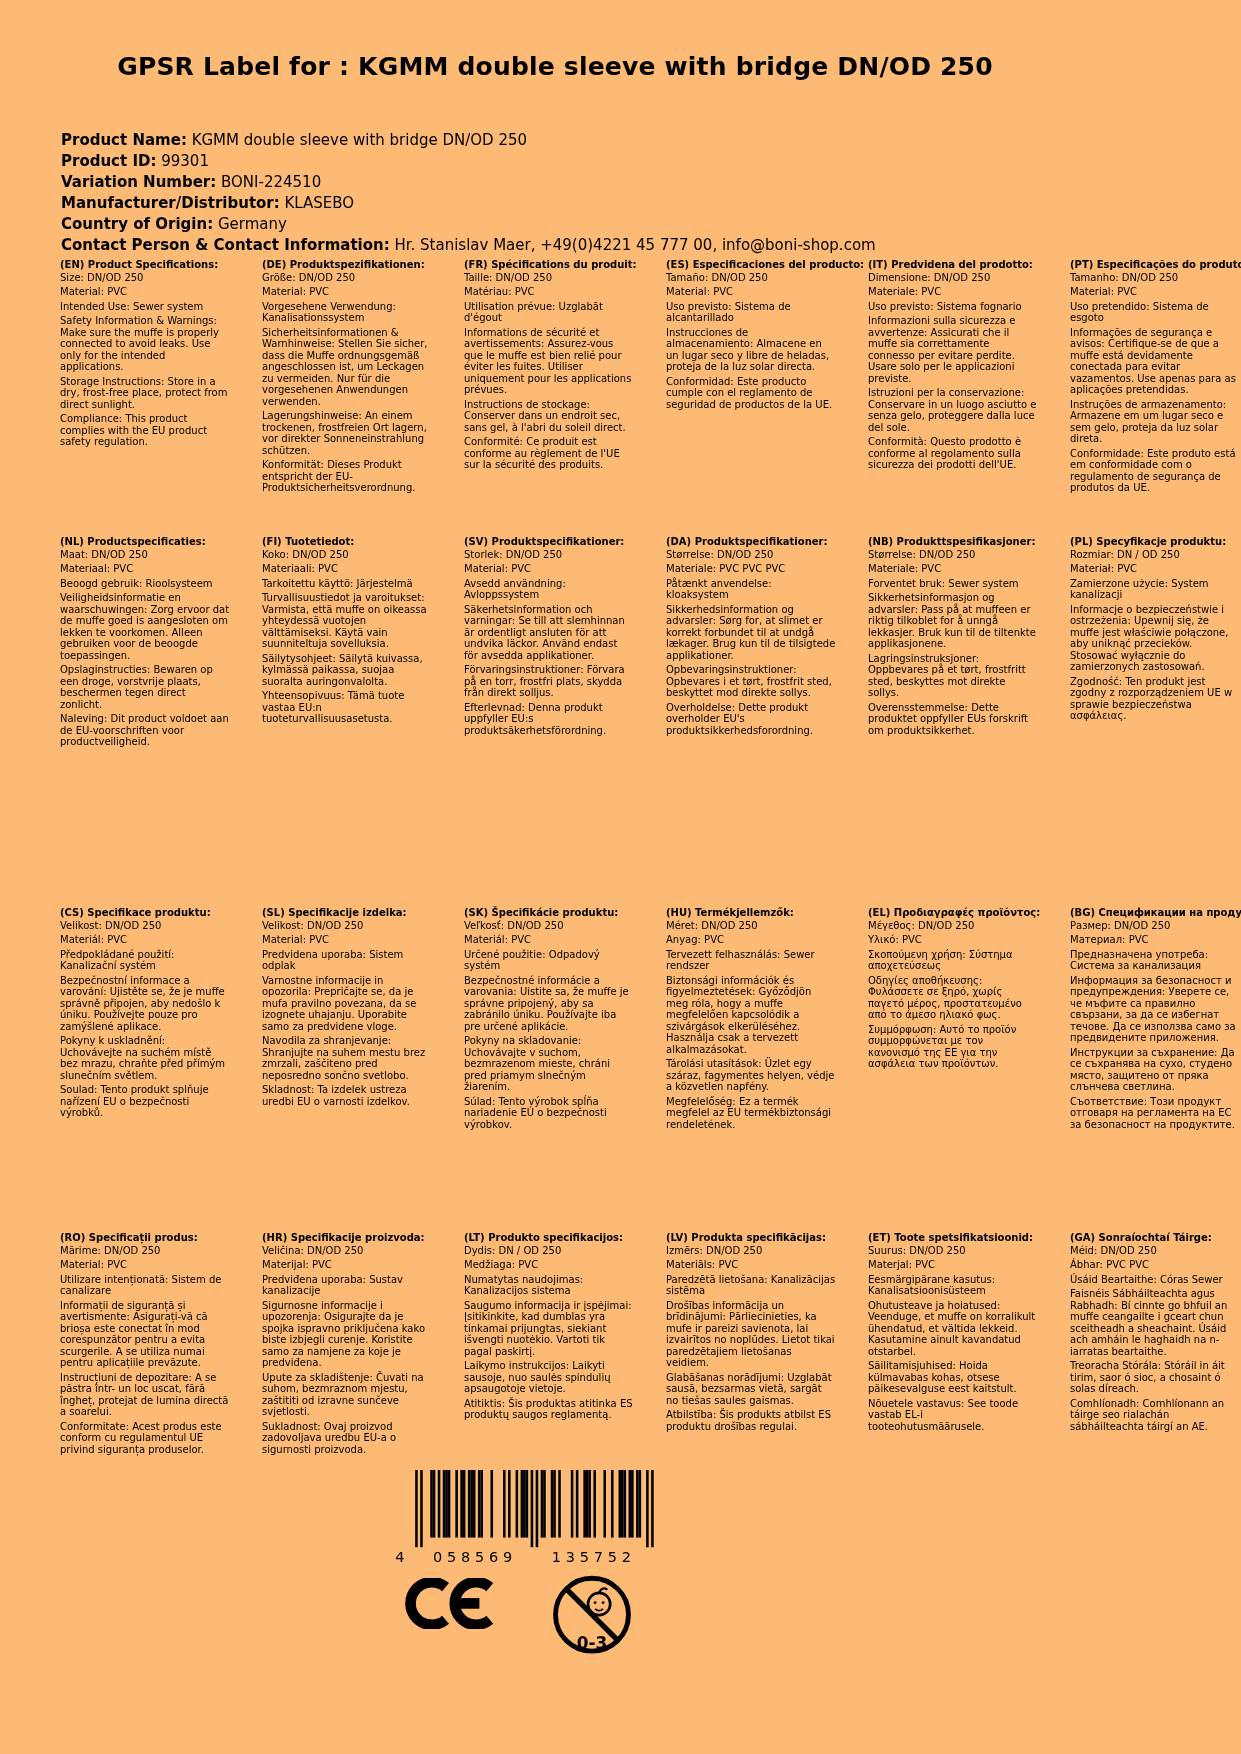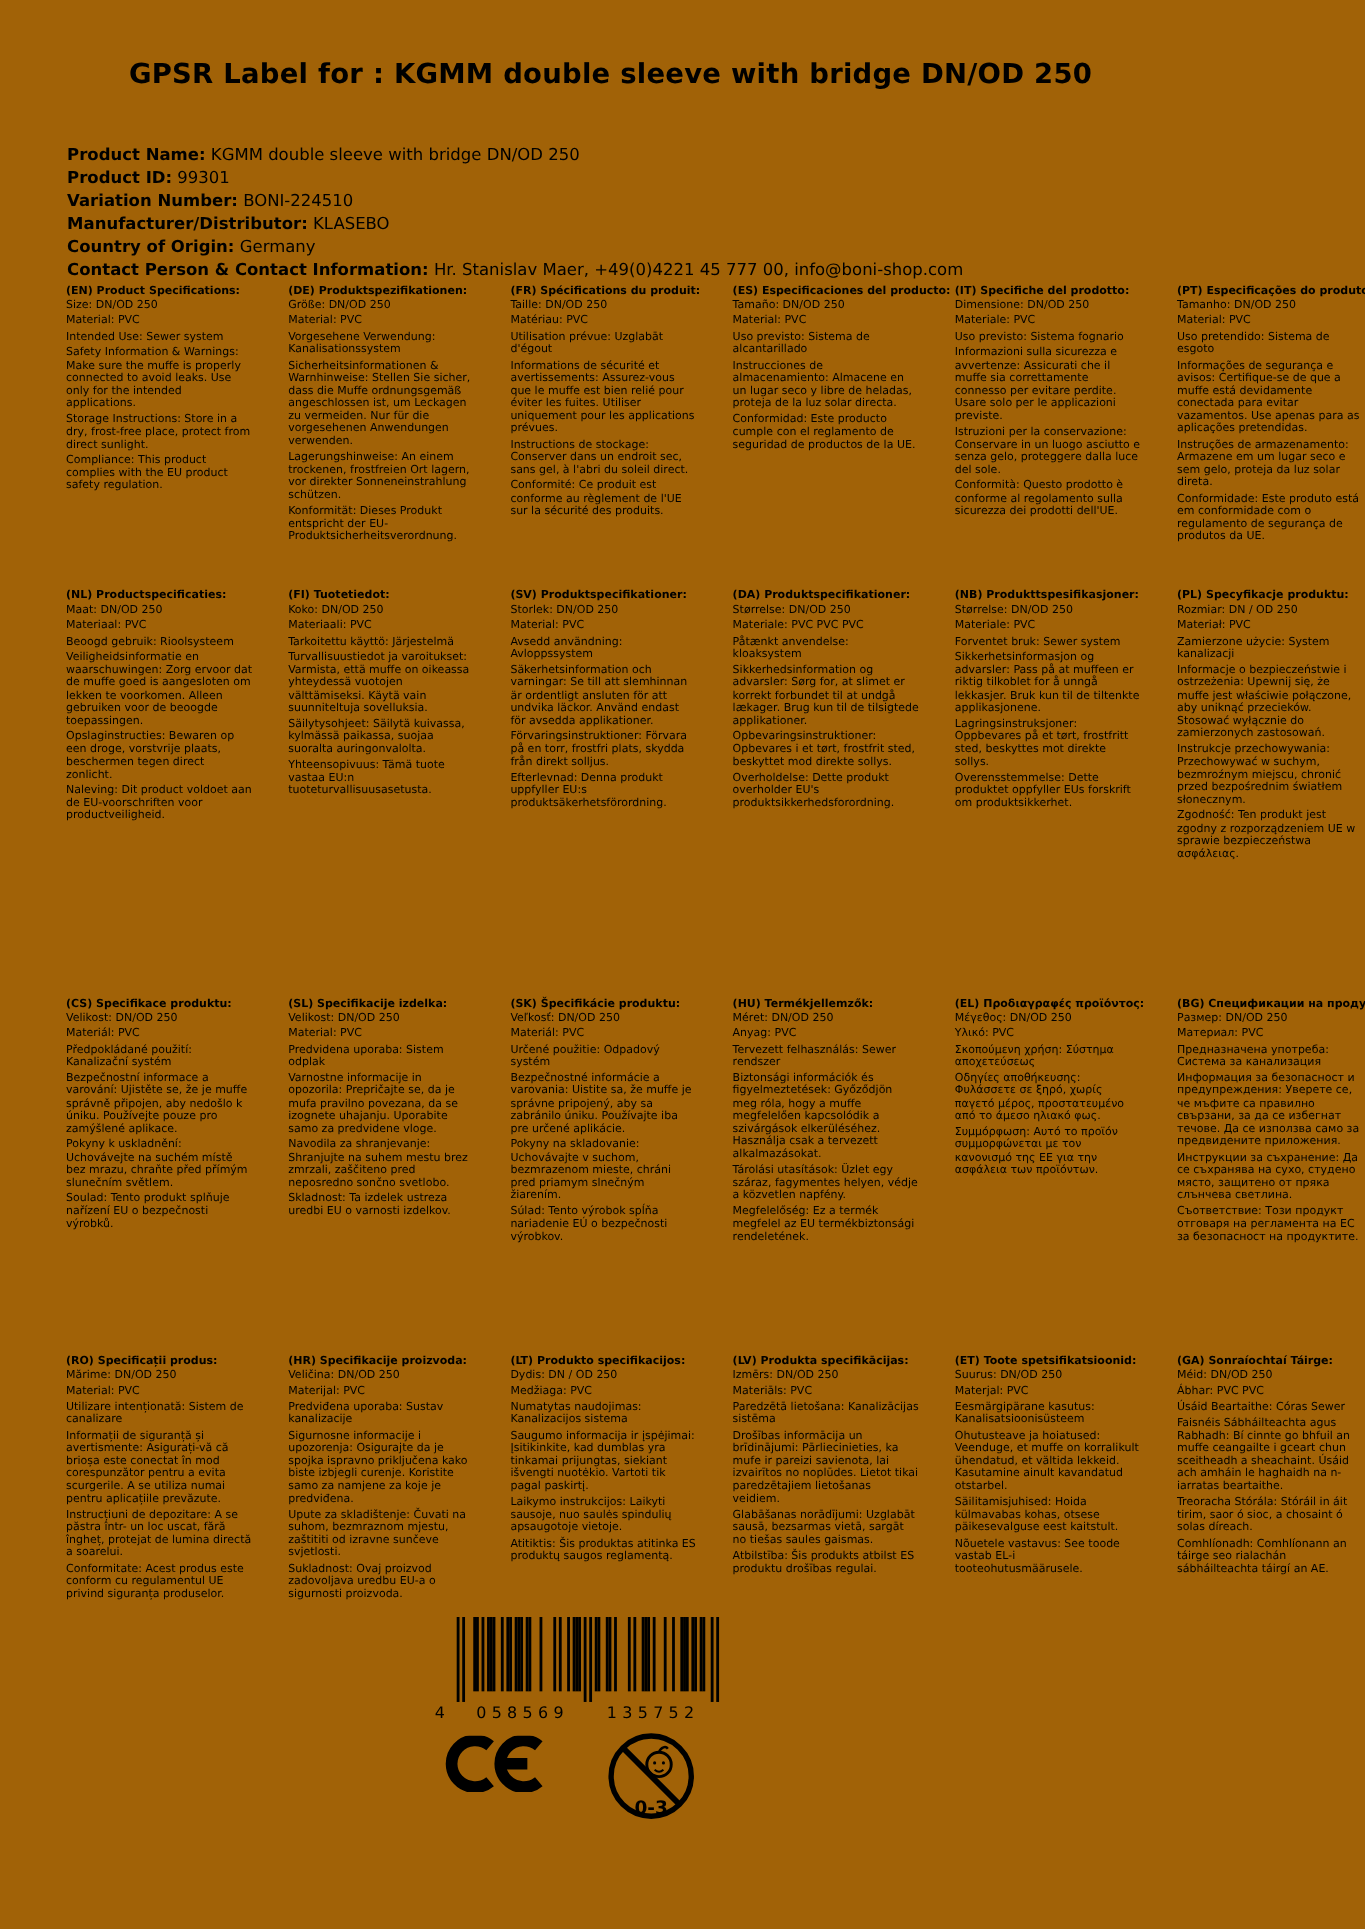--- a/index.html
+++ b/index.html
@@ -1,18 +1,18 @@
 <!DOCTYPE html>
 <html><head>
 <meta charset="utf-8">
 <style>
   * { margin:0; padding:0; box-sizing:border-box; }
   html,body { background:#ffffff; }
   .page {
-    position:relative; width:1241px; height:1754px; background:#a16207;
+    position:relative; width:1241px; height:1754px; background:#fdba74;
     font-family:"DejaVu Sans", sans-serif; color:#000; overflow:hidden;
   }
   .title {
     position:absolute; top:52px; left:0; width:1110px; text-align:center;
     font-size:25px; font-weight:bold; letter-spacing:0.2px;
   }
   .product-info { position:absolute; top:130px; left:61px; font-size:15px; line-height:21px; }
   .pi-label { font-weight:bold; }
   .lang-grid {
     position:absolute; top:259px; left:60px; width:1150px;
@@ -83,21 +83,21 @@
       </div>
       <div class="lang-cell">
         <div class="lang-title">(ES) Especificaciones del producto:</div>
         <p class="lang-item">Tamaño: DN/OD 250</p>
         <p class="lang-item">Material: PVC</p>
         <p class="lang-item">Uso previsto: Sistema de alcantarillado</p>
         <p class="lang-item">Instrucciones de almacenamiento: Almacene en un lugar seco y libre de heladas, proteja de la luz solar directa.</p>
         <p class="lang-item">Conformidad: Este producto cumple con el reglamento de seguridad de productos de la UE.</p>
       </div>
       <div class="lang-cell">
-        <div class="lang-title">(IT) Specifiche del prodotto:</div>
+        <div class="lang-title">(IT) Predvidena del prodotto:</div>
         <p class="lang-item">Dimensione: DN/OD 250</p>
         <p class="lang-item">Materiale: PVC</p>
         <p class="lang-item">Uso previsto: Sistema fognario</p>
         <p class="lang-item">Informazioni sulla sicurezza e avvertenze: Assicurati che il muffe sia correttamente connesso per evitare perdite. Usare solo per le applicazioni previste.</p>
         <p class="lang-item">Istruzioni per la conservazione: Conservare in un luogo asciutto e senza gelo, proteggere dalla luce del sole.</p>
         <p class="lang-item">Conformità: Questo prodotto è conforme al regolamento sulla sicurezza dei prodotti dell'UE.</p>
       </div>
       <div class="lang-cell">
         <div class="lang-title">(PT) Especificações do produto:</div>
         <p class="lang-item">Tamanho: DN/OD 250</p>
@@ -151,21 +151,20 @@
         <p class="lang-item">Sikkerhetsinformasjon og advarsler: Pass på at muffeen er riktig tilkoblet for å unngå lekkasjer. Bruk kun til de tiltenkte applikasjonene.</p>
         <p class="lang-item">Lagringsinstruksjoner: Oppbevares på et tørt, frostfritt sted, beskyttes mot direkte sollys.</p>
         <p class="lang-item">Overensstemmelse: Dette produktet oppfyller EUs forskrift om produktsikkerhet.</p>
       </div>
       <div class="lang-cell">
         <div class="lang-title">(PL) Specyfikacje produktu:</div>
         <p class="lang-item">Rozmiar: DN / OD 250</p>
         <p class="lang-item">Materiał: PVC</p>
         <p class="lang-item">Zamierzone użycie: System kanalizacji</p>
         <p class="lang-item">Informacje o bezpieczeństwie i ostrzeżenia: Upewnij się, że muffe jest właściwie połączone, aby uniknąć przecieków. Stosować wyłącznie do zamierzonych zastosowań.</p>
-        <p class="lang-item">Instrukcje przechowywania: Przechowywać w suchym, bezmroźnym miejscu, chronić przed bezpośrednim światłem słonecznym.</p>
         <p class="lang-item">Zgodność: Ten produkt jest zgodny z rozporządzeniem UE w sprawie bezpieczeństwa ασφάλειας.</p>
       </div>
       <div class="lang-cell">
         <div class="lang-title">(CS) Specifikace produktu:</div>
         <p class="lang-item">Velikost: DN/OD 250</p>
         <p class="lang-item">Materiál: PVC</p>
         <p class="lang-item">Předpokládané použití: Kanalizační systém</p>
         <p class="lang-item">Bezpečnostní informace a varování: Ujistěte se, že je muffe správně připojen, aby nedošlo k úniku. Používejte pouze pro zamýšlené aplikace.</p>
         <p class="lang-item">Pokyny k uskladnění: Uchovávejte na suchém místě bez mrazu, chraňte před přímým slunečním světlem.</p>
         <p class="lang-item">Soulad: Tento produkt splňuje nařízení EU o bezpečnosti výrobků.</p>

